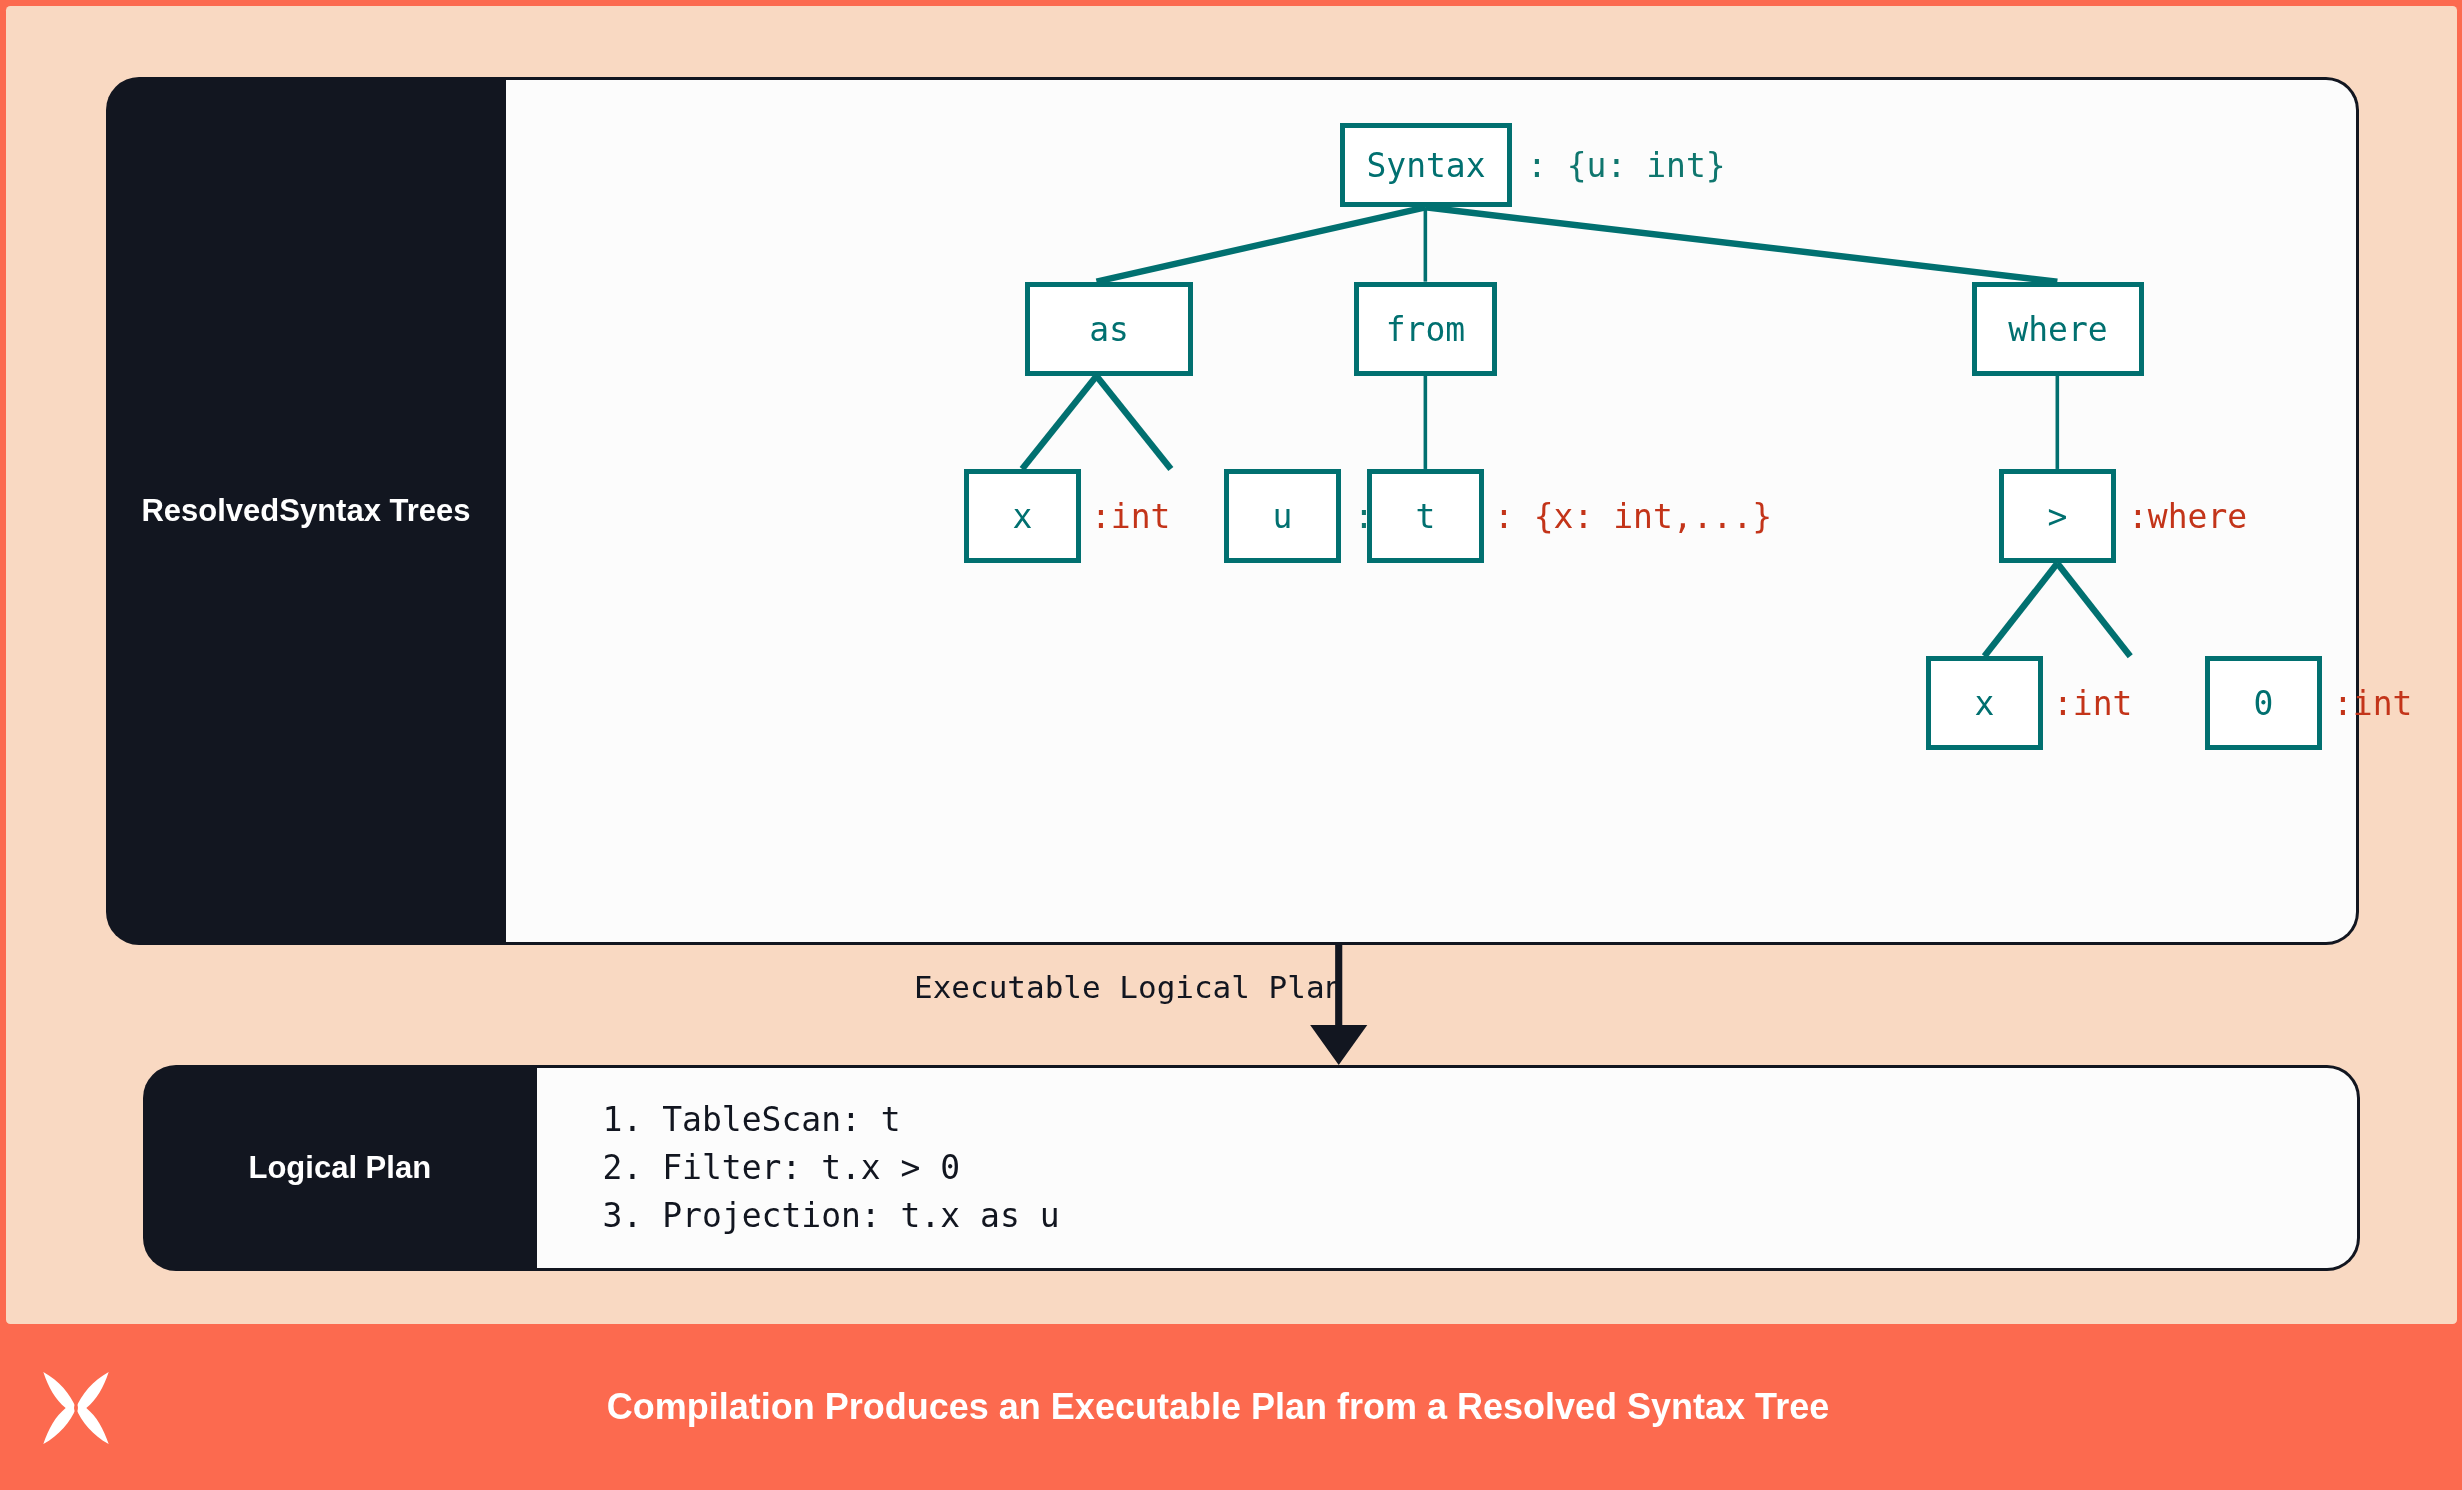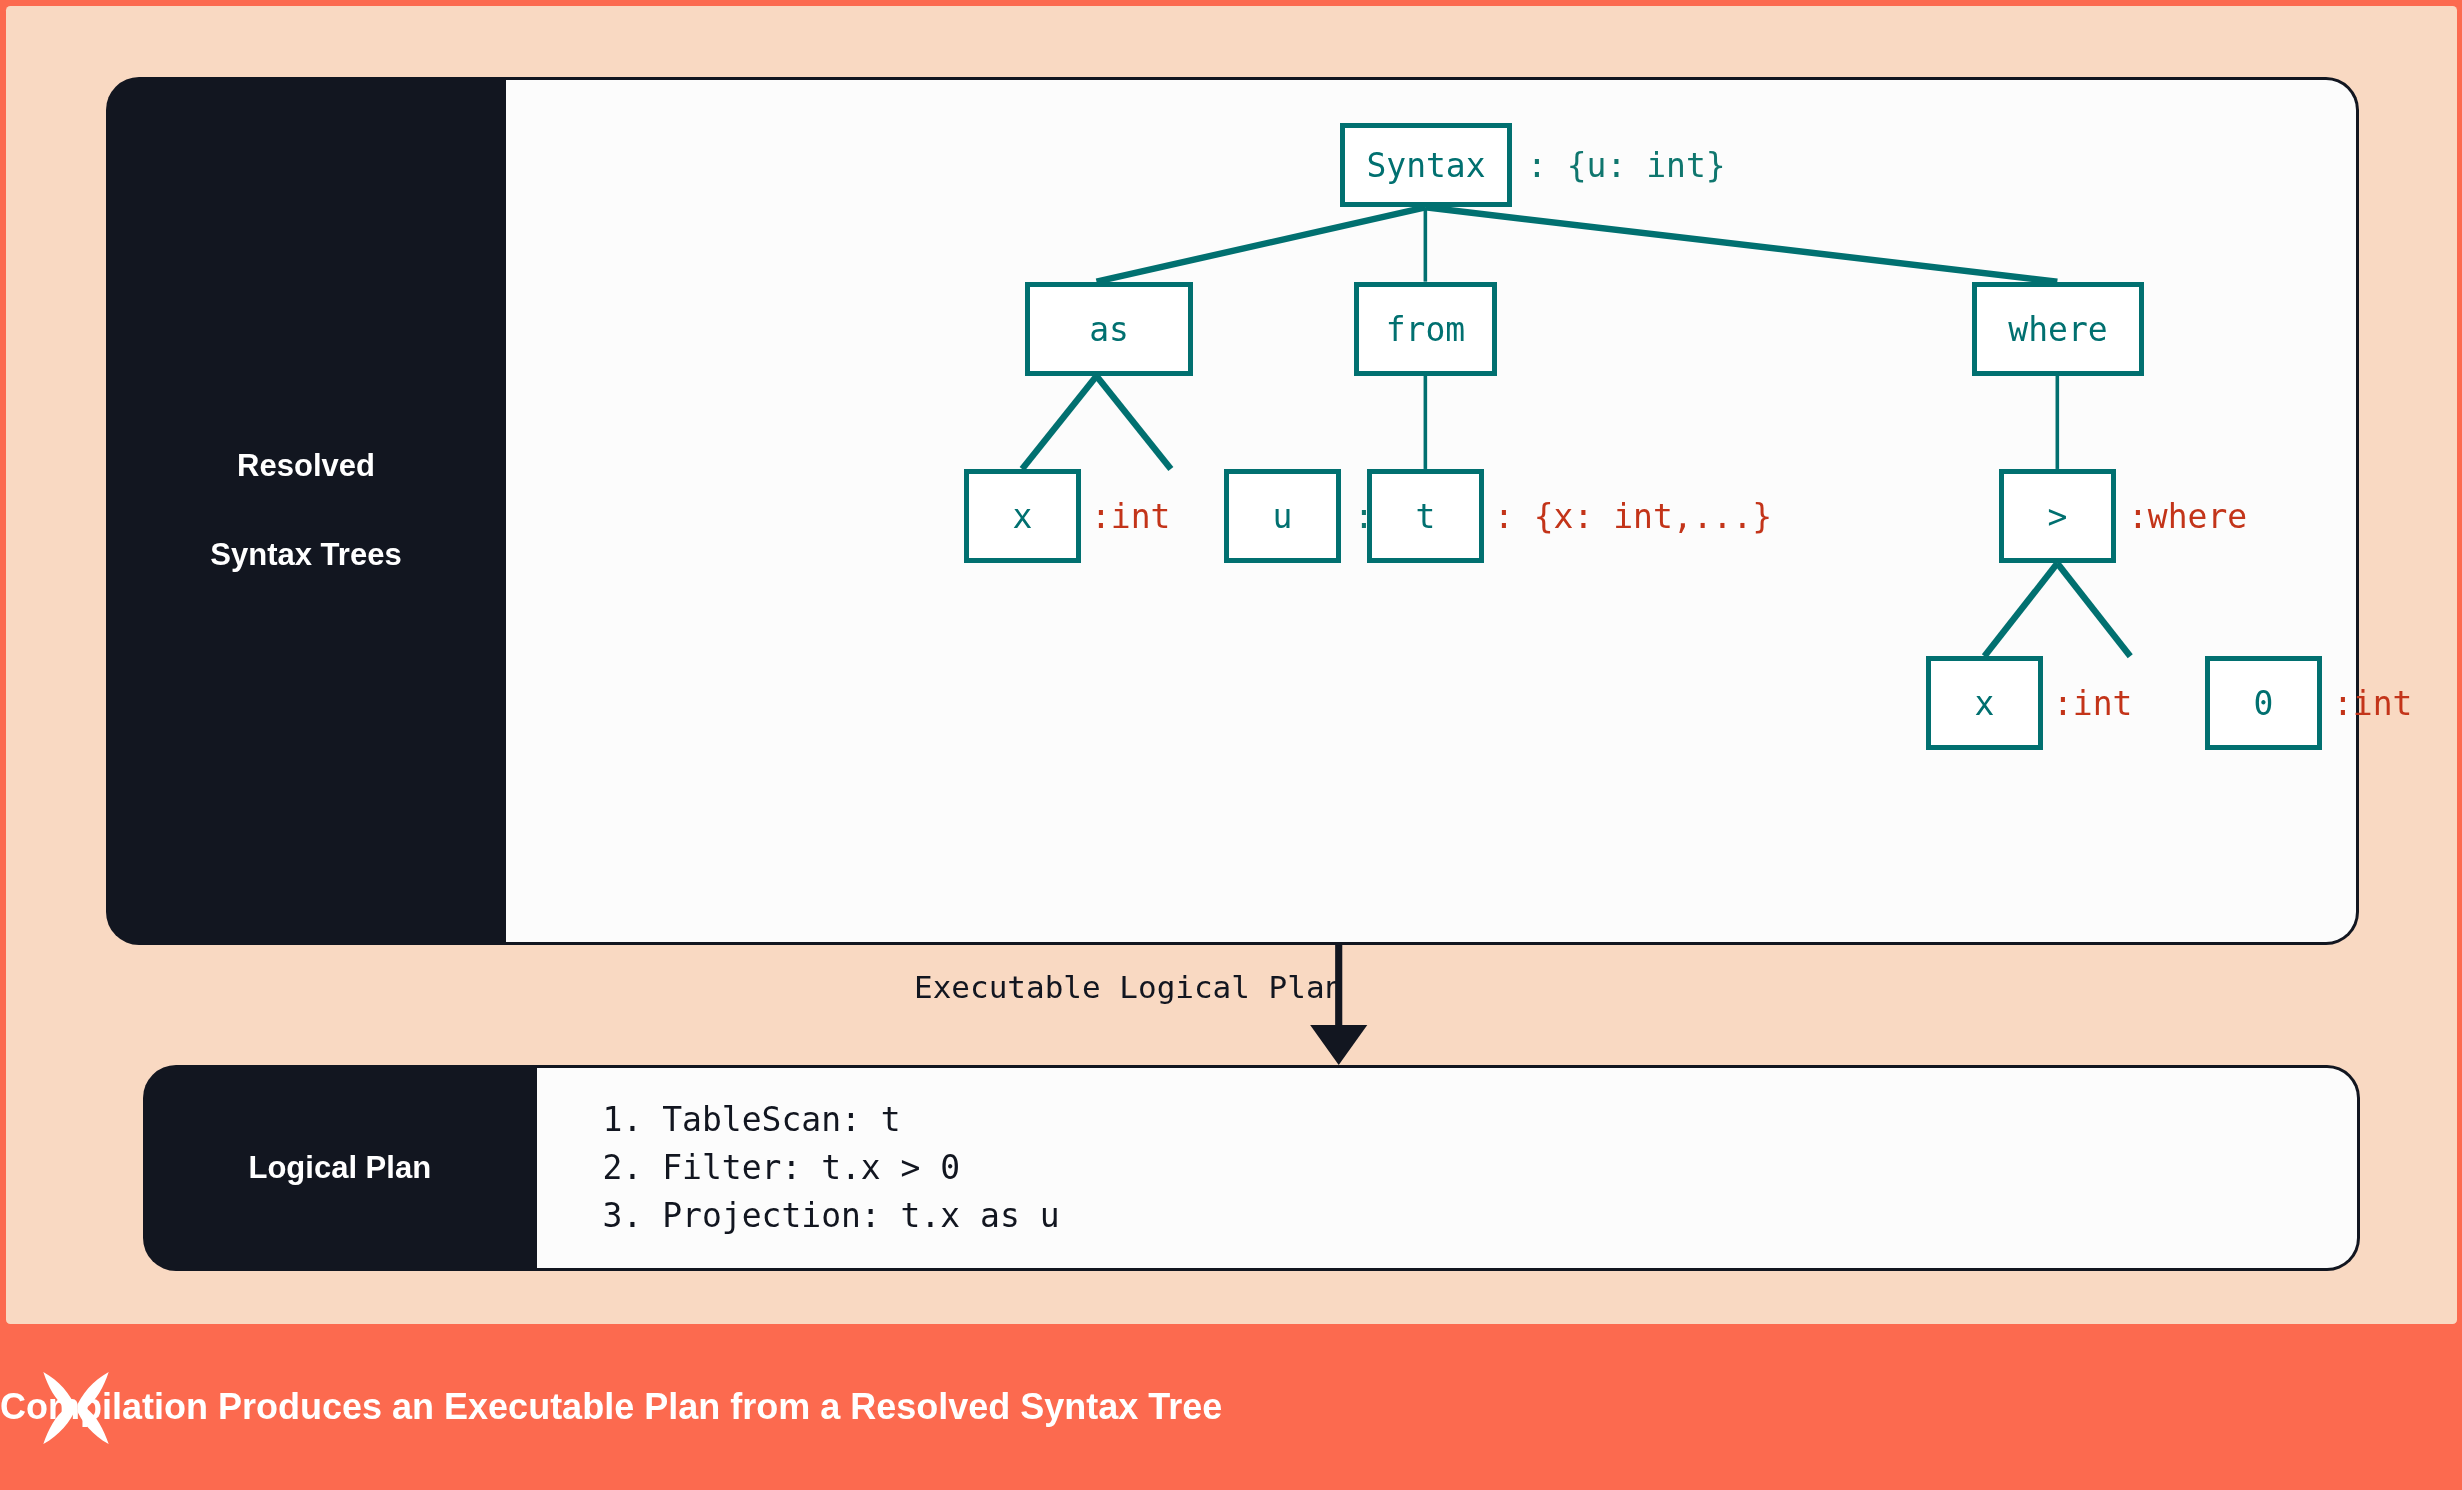--- a/index.html
+++ b/index.html
@@ -36,21 +36,20 @@
     box-sizing:border-box;
     position:relative;
   }
 
   
   #panel-rst{left:106px;top:77px;width:2254px;height:868px;}
   #panel-rst .label-strip{
     width:400px;height:868px;
     border-radius:33px 0 0 33px;
     font-size:31px;
-    flex-direction:column;
   }
   #panel-rst .body{
     width:1853px;height:868px;
     border-radius:0 33px 33px 0;
   }
 
   
   #panel-lp{left:106px;top:1065px;width:2254px;height:206px;}
   #panel-lp .label-strip{
     width:400px;height:206px;
@@ -108,21 +107,21 @@
   }
   #lp-list li{white-space:pre;}
 
   
   #footer{
     position:absolute;left:0;top:1324px;width:2462px;height:166px;
     background:#FC6A4F;
     display:flex;align-items:center;
   }
   #footer-caption{
-    position:absolute;right:0;left:0;text-align:left;
+    position:absolute;right:0;left:0;text-align:center;
     color:#FFFFFF;font-size:36px;font-weight:bold;
     padding-right:26px;
     box-sizing:border-box;
   }
   #logo{position:absolute;left:33px;top:41px;width:86px;height:86px;}
 </style>
 </head>
 <body>
 
 <div id="stage">

